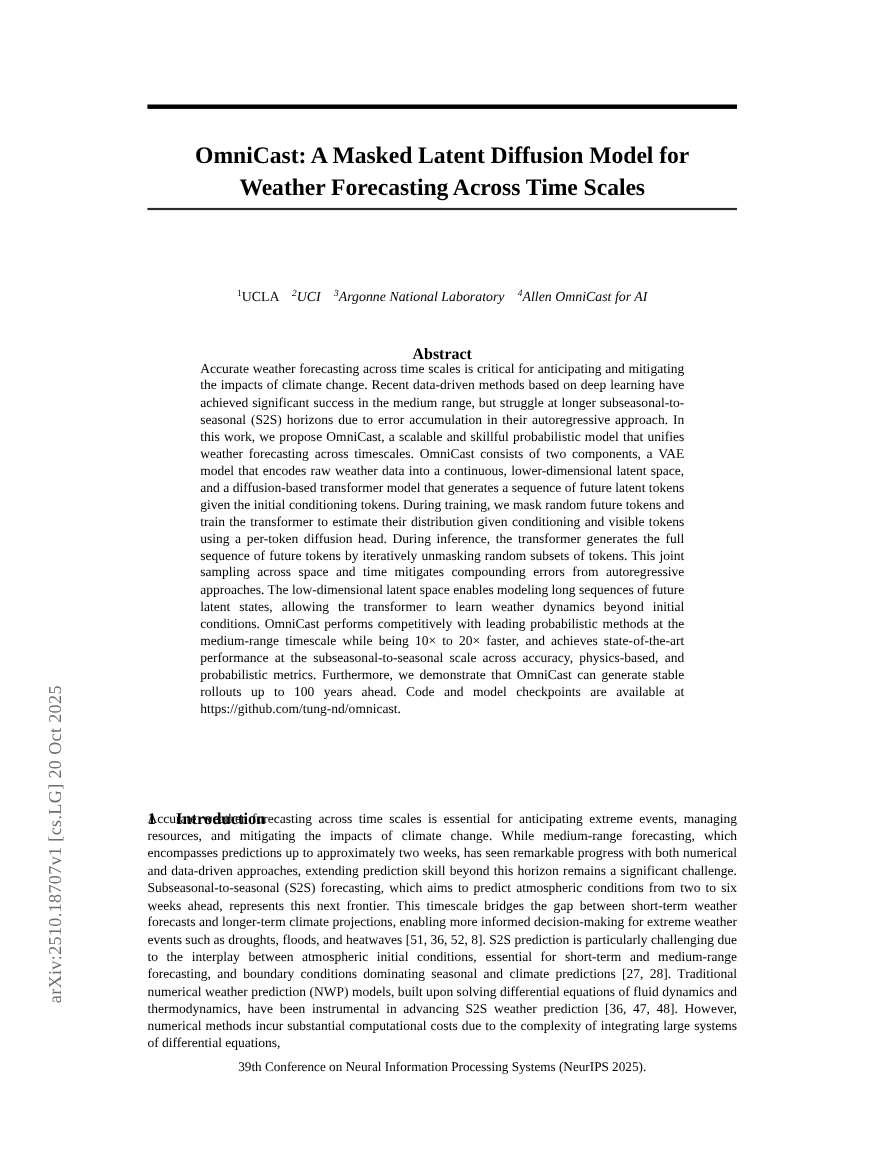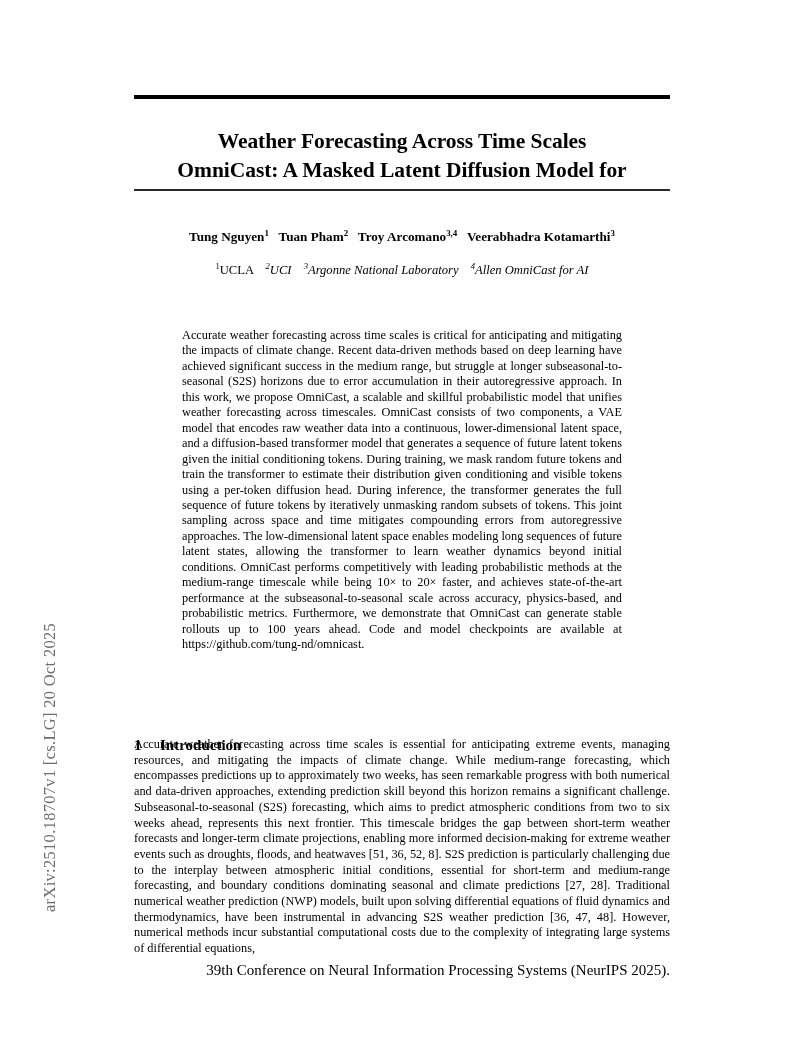--- a/index.html
+++ b/index.html
@@ -151,59 +151,54 @@
     text-align: justify;
     text-justify: inter-word;
     hyphens: none;
   }
 
   .footnote {
     position: absolute;
     left: 0;
     top: 963px;
     width: 536px;
-    font-size: 15px;
+    font-size: 12px;
     line-height: 14px;
-    text-align: right;
+    text-align: center;
   }
 </style>
 </head>
 <body>
 
 <div class="arxiv-stamp">
   <div class="vtext">arXiv:2510.18707v1  [cs.LG]  20 Oct 2025</div>
 </div>
 
 <div class="page">
 
   <div class="rule-thick"></div>
 
   <h1 class="title">
+    <span class="ln">OmniCast: A Masked Latent Diffusion Model for</span>
     <span class="ln">Weather Forecasting Across Time Scales</span>
-    <span class="ln">OmniCast: A Masked Latent Diffusion Model for</span>
   </h1>
 
   <div class="rule-thin"></div>
 
   <div class="authors">
-    <span class="ln">
-      <span>Tung Nguyen</span><sup>1</sup>&nbsp;&nbsp;
-      <span>Tuan Pham</span><sup>2</sup>&nbsp;&nbsp;
-      <span>Troy Arcomano</span><sup>3,4</sup>&nbsp;&nbsp;
-      <span>Veerabhadra Kotamarthi</span><sup>3</sup>
-    </span>
   </div>
 
   <div class="affils">
     <span class="aff"><sup>1</sup><span>UCLA</span></span>
     <span class="aff"><sup>2</sup><span>UCI</span></span>
     <span class="aff"><sup>3</sup><span>Argonne National Laboratory</span></span>
     <span class="aff"><sup>4</sup><span>Allen OmniCast for AI</span></span>
   </div>
 
+  <div class="abstract-heading">Abstract</div>
 
   <div class="abstract-body">Accurate weather forecasting across time scales is critical for anticipating and mitigating the impacts of climate change. Recent data-driven methods based on deep learning have achieved significant success in the medium range, but struggle at longer subseasonal-to-seasonal (S2S) horizons due to error accumulation in their autoregressive approach. In this work, we propose OmniCast, a scalable and skillful probabilistic model that unifies weather forecasting across timescales. OmniCast consists of two components, a VAE model that encodes raw weather data into a continuous, lower-dimensional latent space, and a diffusion-based transformer model that generates a sequence of future latent tokens given the initial conditioning tokens. During training, we mask random future tokens and train the transformer to estimate their distribution given conditioning and visible tokens using a per-token diffusion head. During inference, the transformer generates the full sequence of future tokens by iteratively unmasking random subsets of tokens. This joint sampling across space and time mitigates compounding errors from autoregressive approaches. The low-dimensional latent space enables modeling long sequences of future latent states, allowing the transformer to learn weather dynamics beyond initial conditions. OmniCast performs competitively with leading probabilistic methods at the medium-range timescale while being 10× to 20× faster, and achieves state-of-the-art performance at the subseasonal-to-seasonal scale across accuracy, physics-based, and probabilistic metrics. Furthermore, we demonstrate that OmniCast can generate stable rollouts up to 100 years ahead. Code and model checkpoints are available at https://github.com/tung-nd/omnicast.</div>
 
   <div class="sec-heading">
     <span class="num">1</span><span>Introduction</span>
   </div>
 
   <div class="intro-body">Accurate weather forecasting across time scales is essential for anticipating extreme events, managing resources, and mitigating the impacts of climate change. While medium-range forecasting, which encompasses predictions up to approximately two weeks, has seen remarkable progress with both numerical and data-driven approaches, extending prediction skill beyond this horizon remains a significant challenge. Subseasonal-to-seasonal (S2S) forecasting, which aims to predict atmospheric conditions from two to six weeks ahead, represents this next frontier. This timescale bridges the gap between short-term weather forecasts and longer-term climate projections, enabling more informed decision-making for extreme weather events such as droughts, floods, and heatwaves [51, 36, 52, 8]. S2S prediction is particularly challenging due to the interplay between atmospheric initial conditions, essential for short-term and medium-range forecasting, and boundary conditions dominating seasonal and climate predictions [27, 28]. Traditional numerical weather prediction (NWP) models, built upon solving differential equations of fluid dynamics and thermodynamics, have been instrumental in advancing S2S weather prediction [36, 47, 48]. However, numerical methods incur substantial computational costs due to the complexity of integrating large systems of differential equations,</div>
 
   <div class="footnote">39th Conference on Neural Information Processing Systems (NeurIPS 2025).</div>

